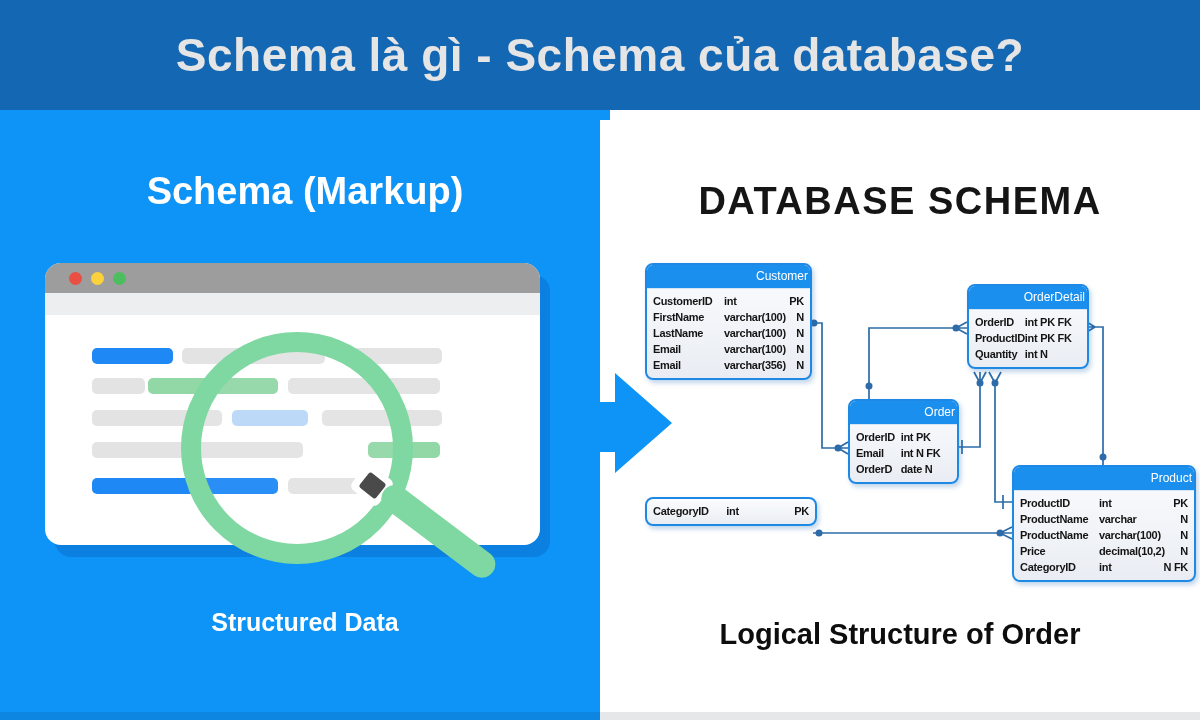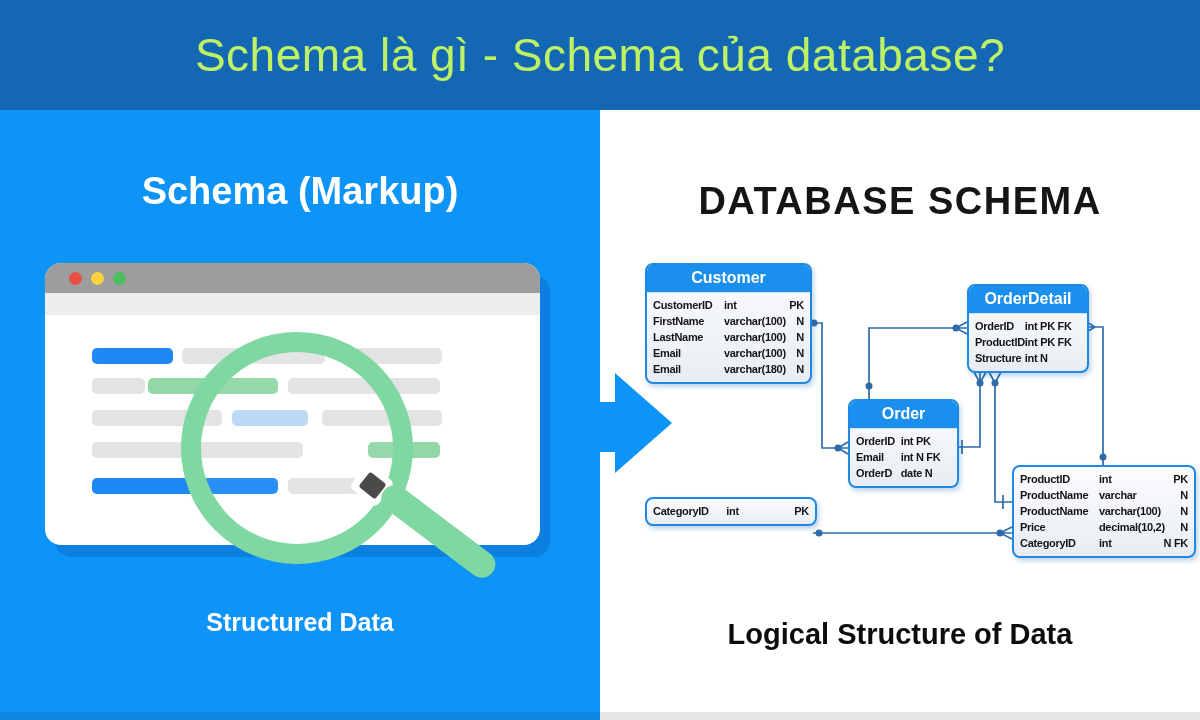--- a/index.html
+++ b/index.html
@@ -2,24 +2,24 @@
 <html><head>
 <meta charset="utf-8">
 <style>
   html,body{margin:0;padding:0;}
   body{font-family:"Liberation Sans",sans-serif;}
   #stage{position:relative;width:1200px;height:720px;overflow:hidden;background:#fff;}
 
   
   .banner{position:absolute;left:0;top:0;width:1200px;height:110px;background:#1467B3;
           display:flex;align-items:center;justify-content:center;}
-  .banner-title{color:#bef264;font-size:46px;font-weight:400;letter-spacing:.5px;}
-
-  
-  .panel-left{position:absolute;left:0;top:110px;width:600px;height:602px;background:#0D94F6;}
+  .banner-title{color:#e5e5e5;font-size:46px;font-weight:700;letter-spacing:.5px;}
+
+  
+  .panel-left{position:absolute;left:0;top:110px;width:600px;height:602px;background:#0D94F6;padding-left:10px;}
   .panel-right{position:absolute;left:600px;top:110px;width:600px;height:602px;background:#ffffff;margin-top:10px;}
   .strip-left{position:absolute;left:0;top:712px;width:600px;height:8px;background:#0D86E2;}
   .strip-right{position:absolute;left:600px;top:712px;width:600px;height:8px;background:#E6E7E9;}
 
   .panel-heading{position:absolute;left:0;top:58px;width:100%;text-align:center;
                  font-size:38px;font-weight:800;line-height:46px;}
   .panel-left .panel-heading{color:#fff;}
   .panel-right .panel-heading{color:#151515;letter-spacing:1.5px;}
 
   .panel-caption{position:absolute;left:0;top:498px;width:100%;text-align:center;font-weight:700;}
@@ -49,21 +49,21 @@
 
   
   #er-lines{position:absolute;left:0;top:0;width:600px;height:602px;}
   .rel-line{stroke:#2D6CA8;stroke-width:1.7;fill:none;}
   .rel-dot{fill:#2D6CA8;}
   .flow-arrow{fill:#0D94F6;}
   #er-tables{position:absolute;left:0;top:0;width:600px;height:602px;}
   .er-table{position:absolute;border:2px solid #1E88E5;border-radius:8px;overflow:hidden;
             background:linear-gradient(180deg,#fbfcfe 0%,#e9edf3 100%);
             box-shadow:2px 3px 5px rgba(30,100,180,.28);}
-  .er-header{background:#1B8FED;color:#fff;font-weight:700;font-size:16px;text-align:center;
+  .er-header{background:#1B8FED;color:#fff;font-weight:400;font-size:12px;text-align:right;
              padding:4px 2px 5px;border-bottom:1px solid #d5e4f2;}
   .er-body{padding:4px 6px 5px;}
   .er-row{display:flex;font-size:11px;font-weight:700;color:#141414;line-height:16px;
           white-space:nowrap;letter-spacing:-.3px;}
   .er-name{flex:0 0 47%;}
   .er-flags{margin-left:auto;padding-left:4px;}
 </style>
 </head>
 <body>
 
@@ -157,38 +157,38 @@
               <span class="er-type">varchar(100)</span>
               <span class="er-flags">N</span>
             </div>
             <div class="er-row">
               <span class="er-name">Email</span>
               <span class="er-type">varchar(100)</span>
               <span class="er-flags">N</span>
             </div>
             <div class="er-row">
               <span class="er-name">Email</span>
-              <span class="er-type">varchar(180)</span>
+              <span class="er-type">varchar(356)</span>
               <span class="er-flags">N</span>
             </div>
           </div>
         </div>
         <div class="er-table" style="left: 367px; top: 164px; width: 118px;">
           <div class="er-header">OrderDetail</div>
           <div class="er-body">
             <div class="er-row">
               <span class="er-name">OrderID</span>
               <span class="er-type">int PK FK</span>
             </div>
             <div class="er-row">
               <span class="er-name">ProductID</span>
               <span class="er-type">int PK FK</span>
             </div>
             <div class="er-row">
-              <span class="er-name">Structure</span>
+              <span class="er-name">Quantity</span>
               <span class="er-type">int N</span>
             </div>
           </div>
         </div>
         <div class="er-table" style="left: 248px; top: 279px; width: 107px;">
           <div class="er-header">Order</div>
           <div class="er-body">
             <div class="er-row">
               <span class="er-name">OrderID</span>
               <span class="er-type">int PK</span>
@@ -206,20 +206,21 @@
         <div class="er-table" style="left: 45px; top: 377px; width: 168px;">
           <div class="er-body">
             <div class="er-row">
               <span class="er-name">CategoryID</span>
               <span class="er-type">int</span>
               <span class="er-flags">PK</span>
             </div>
           </div>
         </div>
         <div class="er-table" style="left: 412px; top: 345px; width: 180px;">
+          <div class="er-header">Product</div>
           <div class="er-body">
             <div class="er-row">
               <span class="er-name">ProductID</span>
               <span class="er-type">int</span>
               <span class="er-flags">PK</span>
             </div>
             <div class="er-row">
               <span class="er-name">ProductName</span>
               <span class="er-type">varchar</span>
               <span class="er-flags">N</span>
@@ -236,19 +237,19 @@
             </div>
             <div class="er-row">
               <span class="er-name">CategoryID</span>
               <span class="er-type">int</span>
               <span class="er-flags">N FK</span>
             </div>
           </div>
         </div>
       </div>
 
-    <div class="panel-caption">Logical Structure of Data</div>
+    <div class="panel-caption">Logical Structure of Order</div>
   </div>
 
   <div class="strip-left"></div>
   <div class="strip-right"></div>
 
 </div>
 
 </body></html>

